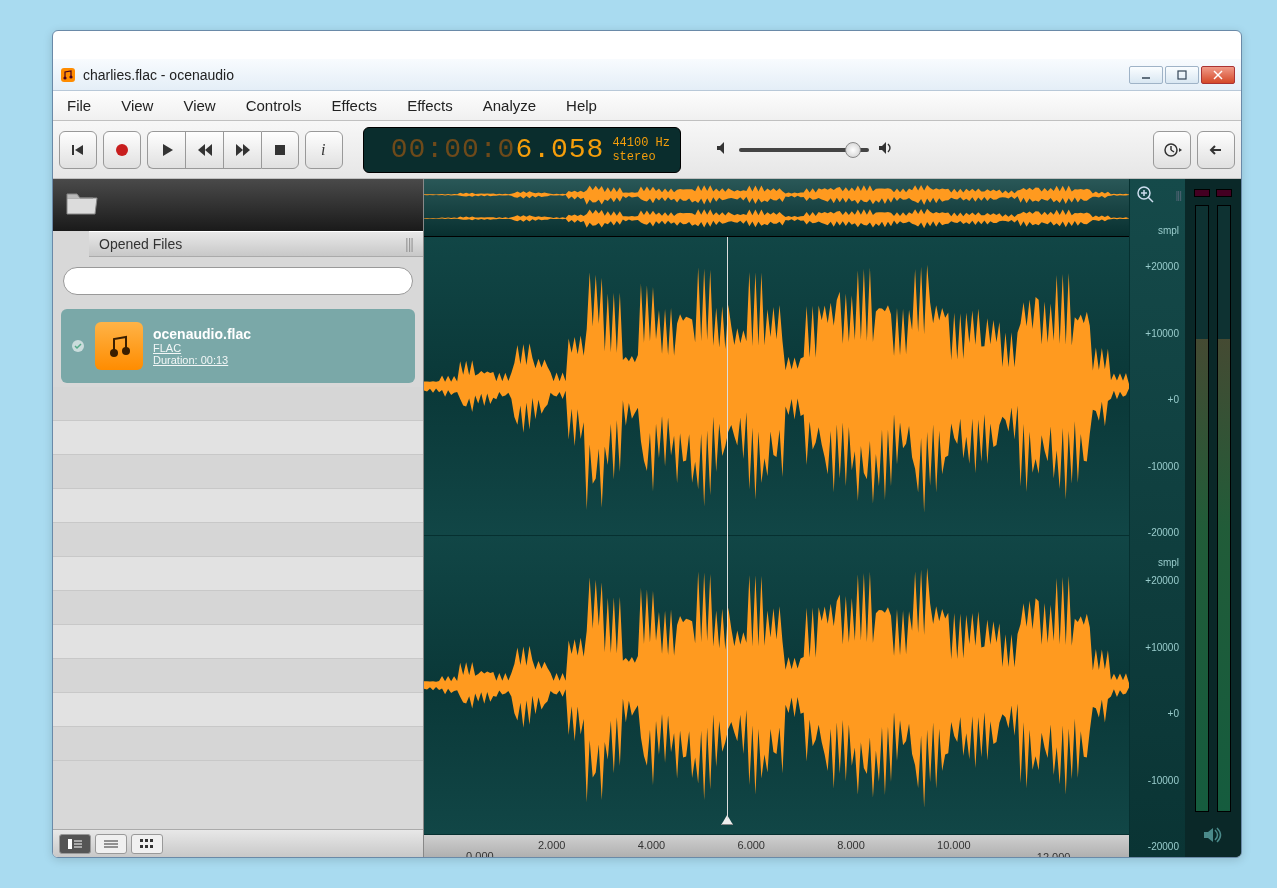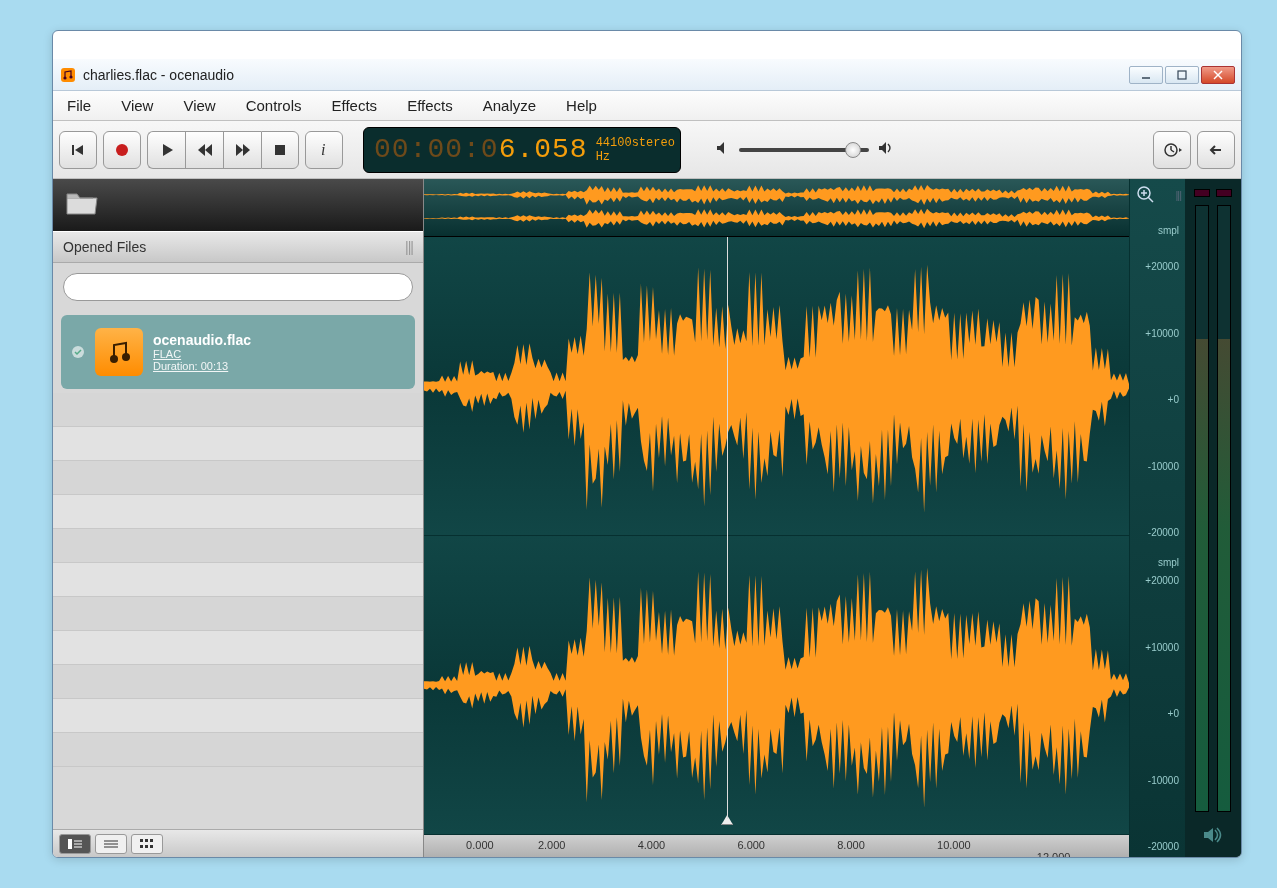--- a/index.html
+++ b/index.html
@@ -16,30 +16,30 @@
 .toolbar { height: 58px; background: linear-gradient(#f7f7f7,#e6e6e6); border-bottom: 1px solid #c0c0c0; display: flex; align-items: center; padding: 0 6px; gap: 6px; }
 .tbtn { height: 38px; min-width: 38px; padding: 0 8px; border: 1px solid #999; border-radius: 6px; background: linear-gradient(#fefefe,#e0e0e0); display: flex; align-items: center; justify-content: center; cursor: pointer; }
 .tbtn.record svg circle { fill: #c81e1e; }
 .tbtn-group { display: flex; height: 38px; }
 .tbtn-group .tbtn { border-radius: 0; border-right: none; }
 .tbtn-group .tbtn:first-child { border-radius: 6px 0 0 6px; }
 .tbtn-group .tbtn:last-child { border-radius: 0 6px 6px 0; border-right: 1px solid #999; }
 .lcd { width: 318px; height: 46px; background: #0a2d2d; border: 1px solid #000; border-radius: 6px; display: flex; align-items: center; margin-left: 14px; padding: 0 10px; color: #f59e0b; font-family: "Courier New", monospace; }
 .lcd-main { font-size: 28px; letter-spacing: 1px; flex: 1; text-align: right; padding-right: 8px; }
 .lcd-dim { color: #6e4a1a; }
-.lcd-side { display: flex; flex-direction: row; font-size: 12px; line-height: 14px; color: #f59e0b; }
+.lcd-side { display: flex; flex-direction: column; font-size: 12px; line-height: 14px; color: #f59e0b; }
 .vol { display: flex; align-items: center; gap: 8px; margin-left: 28px; }
 .vol-track { width: 130px; height: 4px; background: #444; border-radius: 2px; position: relative; }
 .vol-thumb { position: absolute; right: 8px; top: -6px; width: 16px; height: 16px; border-radius: 50%; background: radial-gradient(#fff,#ccc); border: 1px solid #888; }
 .toolbar-right { margin-left: auto; display: flex; gap: 6px; }
 
 .content { flex: 1; display: flex; overflow: hidden; }
 .sidebar { width: 371px; background: #d8d8d8; display: flex; flex-direction: column; border-right: 1px solid #888; }
 .sb-topbar { height: 52px; background: linear-gradient(#4a4a4a,#1a1a1a); display: flex; align-items: center; padding: 0 12px; }
-.sb-head { height: 32px; background: linear-gradient(#e8e8e8,#c8c8c8); border-top: 1px solid #fff; border-bottom: 1px solid #aaa; display: flex; align-items: center; padding: 0 10px; font-size: 14px; color: #333; }
+.sb-head { height: 26px; background: linear-gradient(#e8e8e8,#c8c8c8); border-top: 1px solid #fff; border-bottom: 1px solid #aaa; display: flex; align-items: center; padding: 0 10px; font-size: 14px; color: #333; margin-left: 36px; }
 .sb-head-grip { margin-left: auto; color: #999; letter-spacing: -1px; }
 .sb-search { padding: 10px; }
 .sb-search-field { width: 100%; height: 28px; border: 1px solid #999; border-radius: 14px; background: #fff; padding: 0 10px 0 30px; font-size: 14px; position: relative; }
 .sb-search-wrap { position: relative; }
 .sb-search-icon { position: absolute; left: 10px; top: 6px; color: #888; }
 .file-item { margin: 4px 8px; height: 74px; background: #7aa8a8; border-radius: 6px; display: flex; align-items: center; padding: 0 10px; gap: 10px; color: #fff; cursor: pointer; }
 .file-check { width: 14px; height: 14px; }
 .file-thumb { width: 48px; height: 48px; background: linear-gradient(#ffb347,#ff8c00); border-radius: 6px; display: flex; align-items: center; justify-content: center; }
 .file-meta .fname { font-weight: bold; font-size: 14px; }
 .file-meta .ftype, .file-meta .fdur { font-size: 11px; opacity: 0.9; text-decoration: underline; }
@@ -301,21 +301,21 @@
           <div class="channel">
             <svg class="wf" id="ch-r" preserveAspectRatio="none" viewBox="0 0 100 100">
                 <line x1="0" y1="50" x2="100" y2="50" stroke="#2a6a6a" stroke-width="0.3"></line>
                 <path d="M0,50L0.00,48.78L0.43,48.76L0.85,48.83L1.28,48.71L1.71,48.88L2.14,48.66L2.56,46.95L2.99,48.78L3.42,46.99L3.85,48.74L4.27,47.03L4.70,48.69L5.13,42.51L5.56,46.62L5.98,42.38L6.41,46.75L6.84,42.26L7.26,46.86L7.69,46.27L8.12,45.31L8.55,46.11L8.97,45.47L9.40,45.94L9.83,45.64L10.26,48.56L10.68,45.98L11.11,48.54L11.54,46.01L11.97,48.51L12.39,46.05L12.82,42.98L13.25,37.42L13.68,43.29L14.10,37.12L14.53,43.58L14.96,36.85L15.38,41.72L15.81,44.79L16.24,41.96L16.67,44.55L17.09,42.21L17.52,44.30L17.95,45.95L18.38,48.58L18.80,45.95L19.23,48.58L19.66,45.95L20.09,48.57L20.51,35.10L20.94,39.62L21.37,34.63L21.79,40.08L22.22,34.18L22.65,40.52L23.08,31.90L23.50,13.82L23.93,31.09L24.36,14.66L24.79,30.22L25.21,15.56L25.64,39.05L26.07,20.73L26.50,39.29L26.92,20.52L27.35,39.46L27.78,20.38L28.21,41.89L28.63,40.93L29.06,42.23L29.49,40.60L29.91,42.56L30.34,40.27L30.77,17.35L31.20,36.24L31.62,17.85L32.05,35.71L32.48,18.41L32.91,35.11L33.33,25.38L33.76,39.58L34.19,25.01L34.62,39.93L35.04,24.69L35.47,40.22L35.90,29.84L36.32,26.86L36.75,28.97L37.18,27.73L37.61,28.09L38.03,28.60L38.46,35.98L38.89,11.92L39.32,35.66L39.74,12.29L40.17,35.25L40.60,12.73L41.03,37.09L41.45,24.97L41.88,37.64L42.31,24.44L42.74,38.14L43.16,23.96L43.59,31.09L44.02,37.03L44.44,31.68L44.87,36.43L45.30,32.28L45.73,35.82L46.15,13.10L46.58,37.07L47.01,13.16L47.44,36.97L47.86,13.30L48.29,36.79L48.72,25.00L49.15,34.06L49.57,24.27L50.00,34.77L50.43,23.58L50.85,35.44L51.28,44.92L51.71,40.61L52.14,44.69L52.56,40.86L52.99,44.44L53.42,41.11L53.85,40.61L54.27,24.07L54.70,40.76L55.13,23.96L55.56,40.84L55.98,23.91L56.41,28.49L56.84,23.66L57.26,29.42L57.69,22.74L58.12,30.32L58.55,21.86L58.97,19.62L59.40,36.37L59.83,20.17L60.26,35.80L60.68,20.77L61.11,35.17L61.54,12.86L61.97,35.14L62.39,12.40L62.82,35.56L63.25,12.01L63.68,35.91L64.10,25.89L64.53,24.80L64.96,24.89L65.38,25.79L65.81,23.90L66.24,26.78L66.67,40.29L67.09,24.61L67.52,40.01L67.95,24.92L68.38,39.67L68.80,25.28L69.23,31.78L69.66,11.95L70.09,32.52L70.51,11.25L70.94,33.19L71.37,10.62L71.79,22.66L72.22,29.50L72.65,23.57L73.08,28.58L73.50,24.50L73.93,27.65L74.36,25.75L74.79,41.40L75.21,25.85L75.64,41.28L76.07,26.00L76.50,41.10L76.92,26.44L77.35,36.21L77.78,25.81L78.21,36.82L78.63,25.22L79.06,37.39L79.49,37.07L79.91,28.00L80.34,36.46L80.77,28.62L81.20,35.83L81.62,29.26L82.05,43.95L82.48,32.93L82.91,44.00L83.33,32.90L83.76,44.01L84.19,32.91L84.62,29.56L85.04,22.60L85.47,30.46L85.90,21.72L86.32,31.33L86.75,20.87L87.18,21.91L87.61,36.50L88.03,22.49L88.46,35.90L88.89,23.11L89.32,35.25L89.74,14.08L90.17,36.29L90.60,13.72L91.03,36.61L91.45,13.45L91.88,36.85L92.31,27.81L92.74,28.88L93.16,26.94L93.59,29.75L94.02,26.07L94.44,30.61L94.87,45.15L95.30,37.92L95.73,44.99L96.15,38.10L96.58,44.80L97.01,38.30L97.44,48.30L97.86,46.20L98.29,48.36L98.72,46.14L99.15,48.42L99.57,46.09L100.00,49.33L100.43,49.45L100.85,49.35L101.28,49.42L101.71,49.37L102.14,49.40L102.14,50.89L101.71,50.38L101.28,50.73L100.85,50.61L100.43,50.48L100.00,50.83L99.57,52.82L99.15,53.22L98.72,51.77L98.29,53.99L97.86,51.43L97.44,53.84L97.01,54.69L96.58,62.59L96.15,54.94L95.73,60.87L95.30,57.80L94.87,57.42L94.44,65.30L94.02,74.29L93.59,74.06L93.16,65.49L92.74,81.22L92.31,61.35L91.88,81.61L91.45,64.60L91.03,86.85L90.60,63.63L90.17,83.36L89.74,70.90L89.32,80.19L88.89,63.25L88.46,74.52L88.03,71.08L87.61,66.03L87.18,78.60L86.75,73.87L86.32,78.40L85.90,64.99L85.47,84.71L85.04,62.47L84.62,82.97L84.19,56.27L83.76,67.06L83.33,56.84L82.91,64.52L82.48,60.85L82.05,59.81L81.62,62.66L81.20,69.16L80.77,69.79L80.34,62.15L79.91,75.33L79.49,59.14L79.06,74.26L78.63,60.82L78.21,77.89L77.78,60.47L77.35,74.90L76.92,66.22L76.50,73.86L76.07,60.78L75.64,69.11L75.21,67.12L74.79,62.39L74.36,72.94L73.93,73.32L73.50,78.90L73.08,64.64L72.65,84.84L72.22,62.58L71.79,82.63L71.37,64.98L70.94,91.21L70.51,66.93L70.09,84.60L69.66,76.92L69.23,73.14L68.80,63.00L68.38,68.75L67.95,70.18L67.52,61.84L67.09,75.49L66.67,59.15L66.24,82.54L65.81,64.05L65.38,86.90L64.96,64.08L64.53,82.49L64.10,72.02L63.68,87.78L63.25,67.61L62.82,79.86L62.39,77.88L61.97,69.21L61.54,86.86L61.11,71.01L60.68,77.13L60.26,63.22L59.83,82.26L59.40,61.74L58.97,79.80L58.55,62.57L58.12,84.83L57.69,64.68L57.26,78.85L56.84,73.38L56.41,69.10L55.98,63.35L55.56,68.34L55.13,70.57L54.70,61.55L54.27,75.64L53.85,59.19L53.42,59.65L52.99,54.04L52.56,60.80L52.14,54.20L51.71,59.38L51.28,56.61L50.85,79.68L50.43,64.29L50.00,73.15L49.57,72.52L49.15,64.80L48.72,79.39L48.29,73.35L47.86,81.40L47.44,64.73L47.01,86.82L46.58,63.55L46.15,83.54L45.73,58.31L45.30,73.13L44.87,60.02L44.44,68.90L44.02,65.96L43.59,62.40L43.16,64.66L42.74,69.17L42.31,72.40L41.88,62.04L41.45,77.54L41.03,59.88L40.60,85.04L40.17,64.27L39.74,88.64L39.32,65.35L38.89,83.09L38.46,74.29L38.03,81.19L37.61,65.53L37.18,74.01L36.75,74.34L36.32,65.26L35.90,81.35L35.47,66.11L35.04,72.55L34.62,60.21L34.19,76.08L33.76,59.72L33.33,73.43L32.91,62.06L32.48,83.65L32.05,65.01L31.62,77.12L31.20,73.86L30.77,67.64L30.34,56.80L29.91,58.46L29.49,60.30L29.06,55.31L28.63,62.49L28.21,54.50L27.78,77.21L27.35,60.81L26.92,79.59L26.50,62.03L26.07,75.00L25.64,69.11L25.21,88.68L24.79,69.93L24.36,79.38L23.93,81.05L23.50,68.58L23.08,89.45L22.65,61.37L22.22,66.57L21.79,57.25L21.37,68.90L20.94,57.16L20.51,66.74L20.09,51.42L19.66,53.96L19.23,51.82L18.80,53.15L18.38,52.89L17.95,52.03L17.52,55.48L17.09,56.49L16.67,58.23L16.24,54.08L15.81,59.84L15.38,53.57L14.96,63.34L14.53,55.18L14.10,64.31L13.68,55.96L13.25,61.92L12.82,59.49L12.39,53.83L11.97,52.05L11.54,52.87L11.11,53.17L10.68,51.81L10.26,53.97L9.83,53.69L9.40,55.60L8.97,52.38L8.55,56.30L8.12,52.43L7.69,55.50L7.26,52.84L6.84,57.88L6.41,53.74L5.98,56.18L5.56,55.91L5.13,53.96L4.70,51.79L4.27,52.02L3.85,52.66L3.42,51.27L2.99,53.14L2.56,51.15L2.14,51.69L1.71,50.64L1.28,51.78L0.85,50.76L0.43,51.47L0.00,51.22Z" fill="#ff9a1f"></path>
               </svg>
           </div>
           <div class="playhead" id="playhead" style="left: 43%;"></div>
           <div class="playhead-handle" id="playhead-h" style="left: 43%;"></div>
         </div>
         <div class="time-axis-wrap" id="time-axis">
-            <span class="tick" style="left: 2%; top: 4px; padding-left: 28px;">0.000</span>
+            <span class="tick" style="left: 2%; top: 15px; padding-left: 28px;">0.000</span>
             <span class="tick" style="left: 16.1538%; top: 4px;">2.000</span>
             <span class="tick" style="left: 30.3077%; top: 4px;">4.000</span>
             <span class="tick" style="left: 44.4615%; top: 4px; text-align: right;">6.000</span>
             <span class="tick" style="left: 58.6154%; top: 4px;">8.000</span>
             <span class="tick" style="left: 72.7692%; top: 4px;">10.000</span>
             <span class="tick" style="left: 86.9231%; top: 16px;">12.000</span>
           </div>
       </div>
 
       <div class="amp-scale" id="amp-scale">

